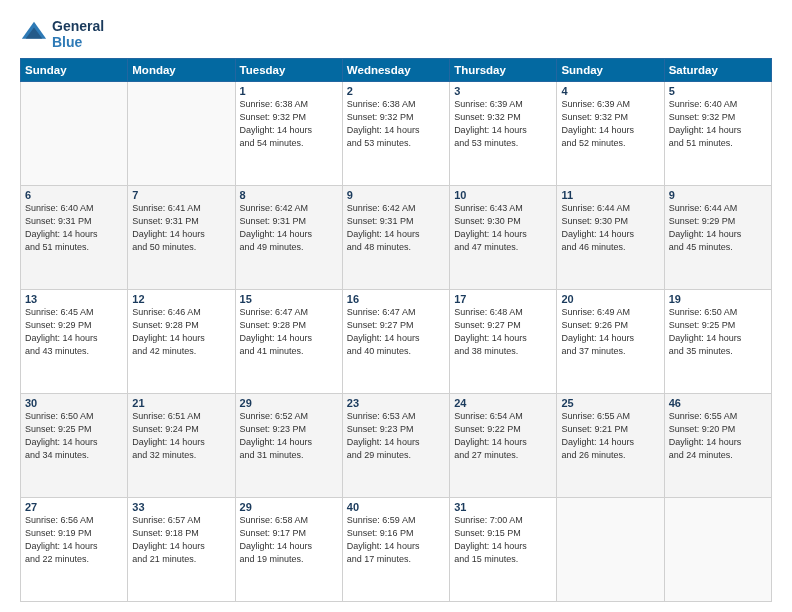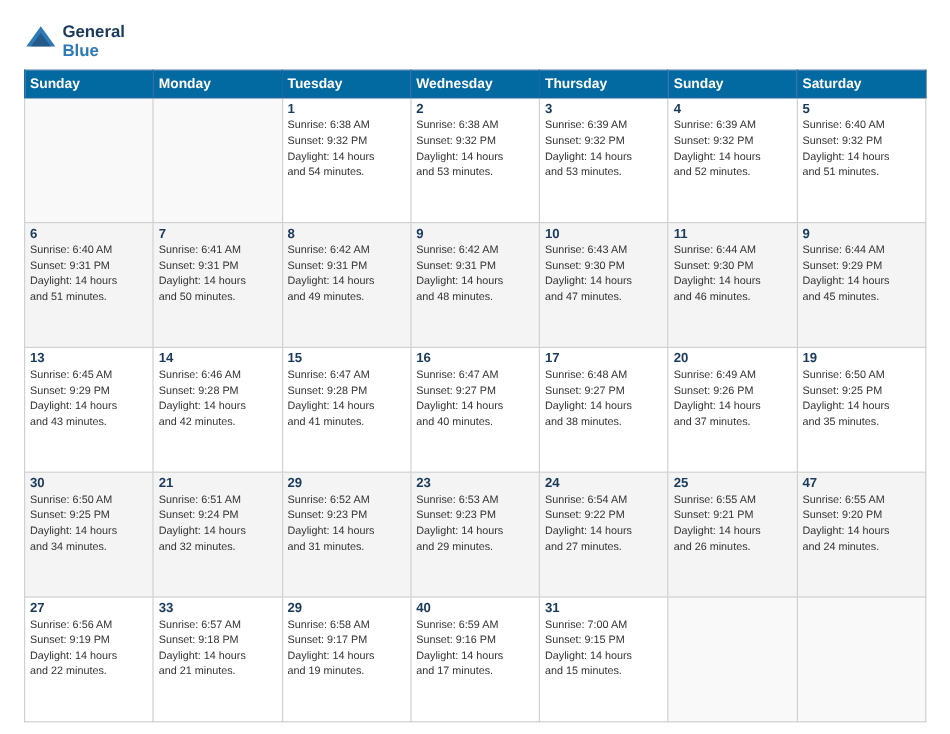--- a/index.html
+++ b/index.html
@@ -182,21 +182,21 @@
             <span class="day-num">9</span>
             <div class="day-info">Sunrise: 6:44 AM<br>Sunset: 9:29 PM<br>Daylight: 14 hours<br>and 45 minutes.</div>
           </td>
         </tr>
         <tr>
           <td>
             <span class="day-num">13</span>
             <div class="day-info">Sunrise: 6:45 AM<br>Sunset: 9:29 PM<br>Daylight: 14 hours<br>and 43 minutes.</div>
           </td>
           <td>
-            <span class="day-num">14</span>
+            <span class="day-num">12</span>
             <div class="day-info">Sunrise: 6:46 AM<br>Sunset: 9:28 PM<br>Daylight: 14 hours<br>and 42 minutes.</div>
           </td>
           <td>
             <span class="day-num">15</span>
             <div class="day-info">Sunrise: 6:47 AM<br>Sunset: 9:28 PM<br>Daylight: 14 hours<br>and 41 minutes.</div>
           </td>
           <td>
             <span class="day-num">16</span>
             <div class="day-info">Sunrise: 6:47 AM<br>Sunset: 9:27 PM<br>Daylight: 14 hours<br>and 40 minutes.</div>
           </td>
@@ -232,21 +232,21 @@
           </td>
           <td>
             <span class="day-num">24</span>
             <div class="day-info">Sunrise: 6:54 AM<br>Sunset: 9:22 PM<br>Daylight: 14 hours<br>and 27 minutes.</div>
           </td>
           <td>
             <span class="day-num">25</span>
             <div class="day-info">Sunrise: 6:55 AM<br>Sunset: 9:21 PM<br>Daylight: 14 hours<br>and 26 minutes.</div>
           </td>
           <td>
-            <span class="day-num">47</span>
+            <span class="day-num">46</span>
             <div class="day-info">Sunrise: 6:55 AM<br>Sunset: 9:20 PM<br>Daylight: 14 hours<br>and 24 minutes.</div>
           </td>
         </tr>
         <tr>
           <td>
             <span class="day-num">27</span>
             <div class="day-info">Sunrise: 6:56 AM<br>Sunset: 9:19 PM<br>Daylight: 14 hours<br>and 22 minutes.</div>
           </td>
           <td>
             <span class="day-num">33</span>

